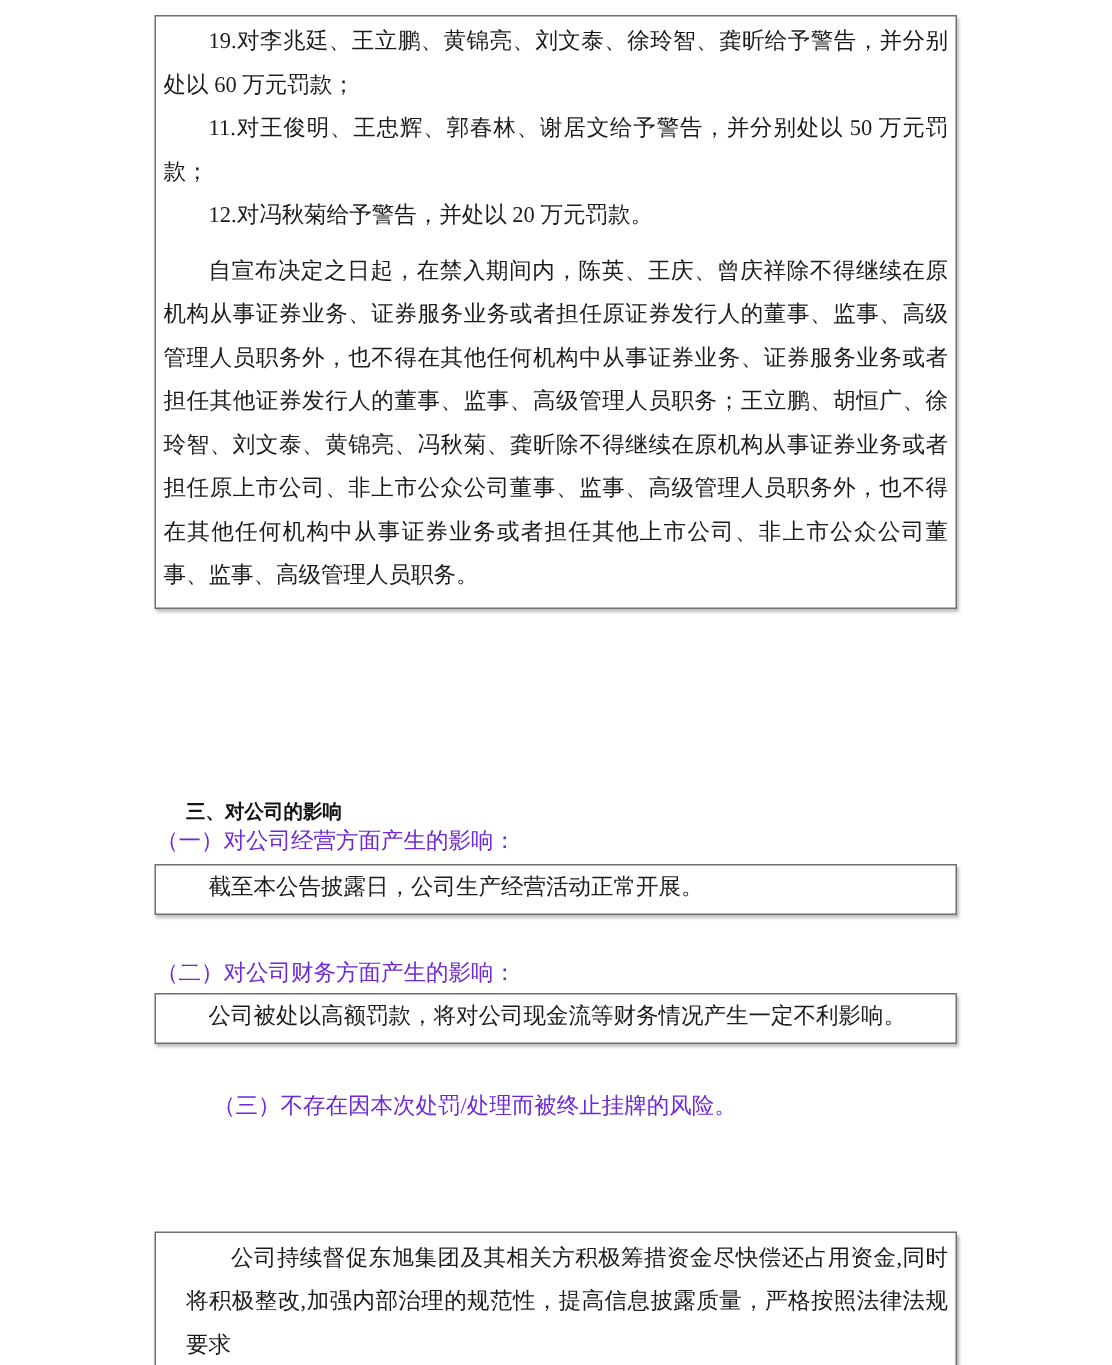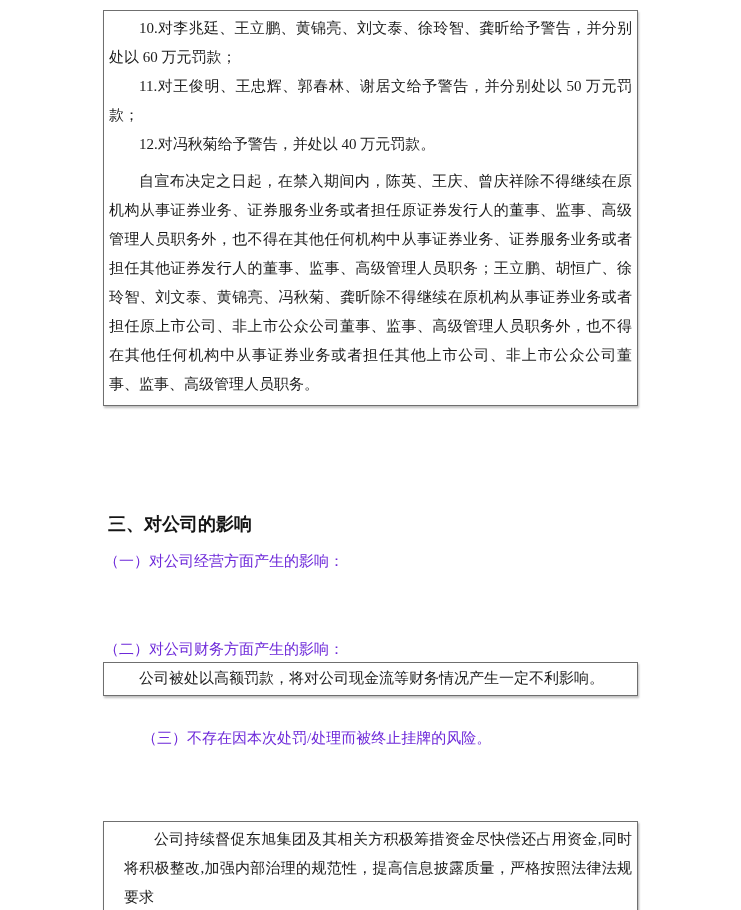--- a/index.html
+++ b/index.html
@@ -48,22 +48,22 @@
     top: 10px;
     padding: 3px 5px 6px 5px;
     box-shadow: 1px 2px 2px rgba(0,0,0,0.25);
   }
   .para-gap {
     margin-top: 8px;
   }
   .heading {
     position: absolute;
     left: 5px;
-    margin: 0;
-    font-size: 18px;
+    margin: 16px;
+    font-size: 13px;
     line-height: 21px;
     font-weight: bold;
     color: #151515;
     white-space: nowrap;
   }
   .heading-three { top: 514px; }
   .heading-four  { top: 792px; }
   .sub-label {
     position: absolute;
     left: 1px;
@@ -88,30 +88,33 @@
     box-shadow: 1px 2px 2px rgba(0,0,0,0.35);
   }
 </style>
 </head>
 <body>
 
 <div class="page">
   <div class="content">
 
     <div class="text-box box-main">
-      <p class="para">10.对李兆廷、王立鹏、黄锦亮、刘文泰、徐玲智、龚昕给予警告，并分别处以 60 万元罚款；</p>
+      <p class="para">19.对李兆廷、王立鹏、黄锦亮、刘文泰、徐玲智、龚昕给予警告，并分别处以 60 万元罚款；</p>
       <p class="para">11.对王俊明、王忠辉、郭春林、谢居文给予警告，并分别处以 50 万元罚款；</p>
-      <p class="para">12.对冯秋菊给予警告，并处以 40 万元罚款。</p>
+      <p class="para">12.对冯秋菊给予警告，并处以 20 万元罚款。</p>
       <p class="para para-gap">自宣布决定之日起，在禁入期间内，陈英、王庆、曾庆祥除不得继续在原机构从事证券业务、证券服务业务或者担任原证券发行人的董事、监事、高级管理人员职务外，也不得在其他任何机构中从事证券业务、证券服务业务或者担任其他证券发行人的董事、监事、高级管理人员职务；王立鹏、胡恒广、徐玲智、刘文泰、黄锦亮、冯秋菊、龚昕除不得继续在原机构从事证券业务或者担任原上市公司、非上市公众公司董事、监事、高级管理人员职务外，也不得在其他任何机构中从事证券业务或者担任其他上市公司、非上市公众公司董事、监事、高级管理人员职务。</p>
     </div>
 
     <h2 class="heading heading-three">三、对公司的影响</h2>
 
     <p class="sub-label sub-one">（一）对公司经营方面产生的影响：</p>
 
+    <div class="text-box box-small box-operation">
+      <p class="para">截至本公告披露日，公司生产经营活动正常开展。</p>
+    </div>
 
     <p class="sub-label sub-two">（二）对公司财务方面产生的影响：</p>
 
     <div class="text-box box-small box-finance">
       <p class="para">公司被处以高额罚款，将对公司现金流等财务情况产生一定不利影响。</p>
     </div>
 
     <p class="sub-label sub-three">（三）不存在因本次处罚/处理而被终止挂牌的风险。</p>
 
 

